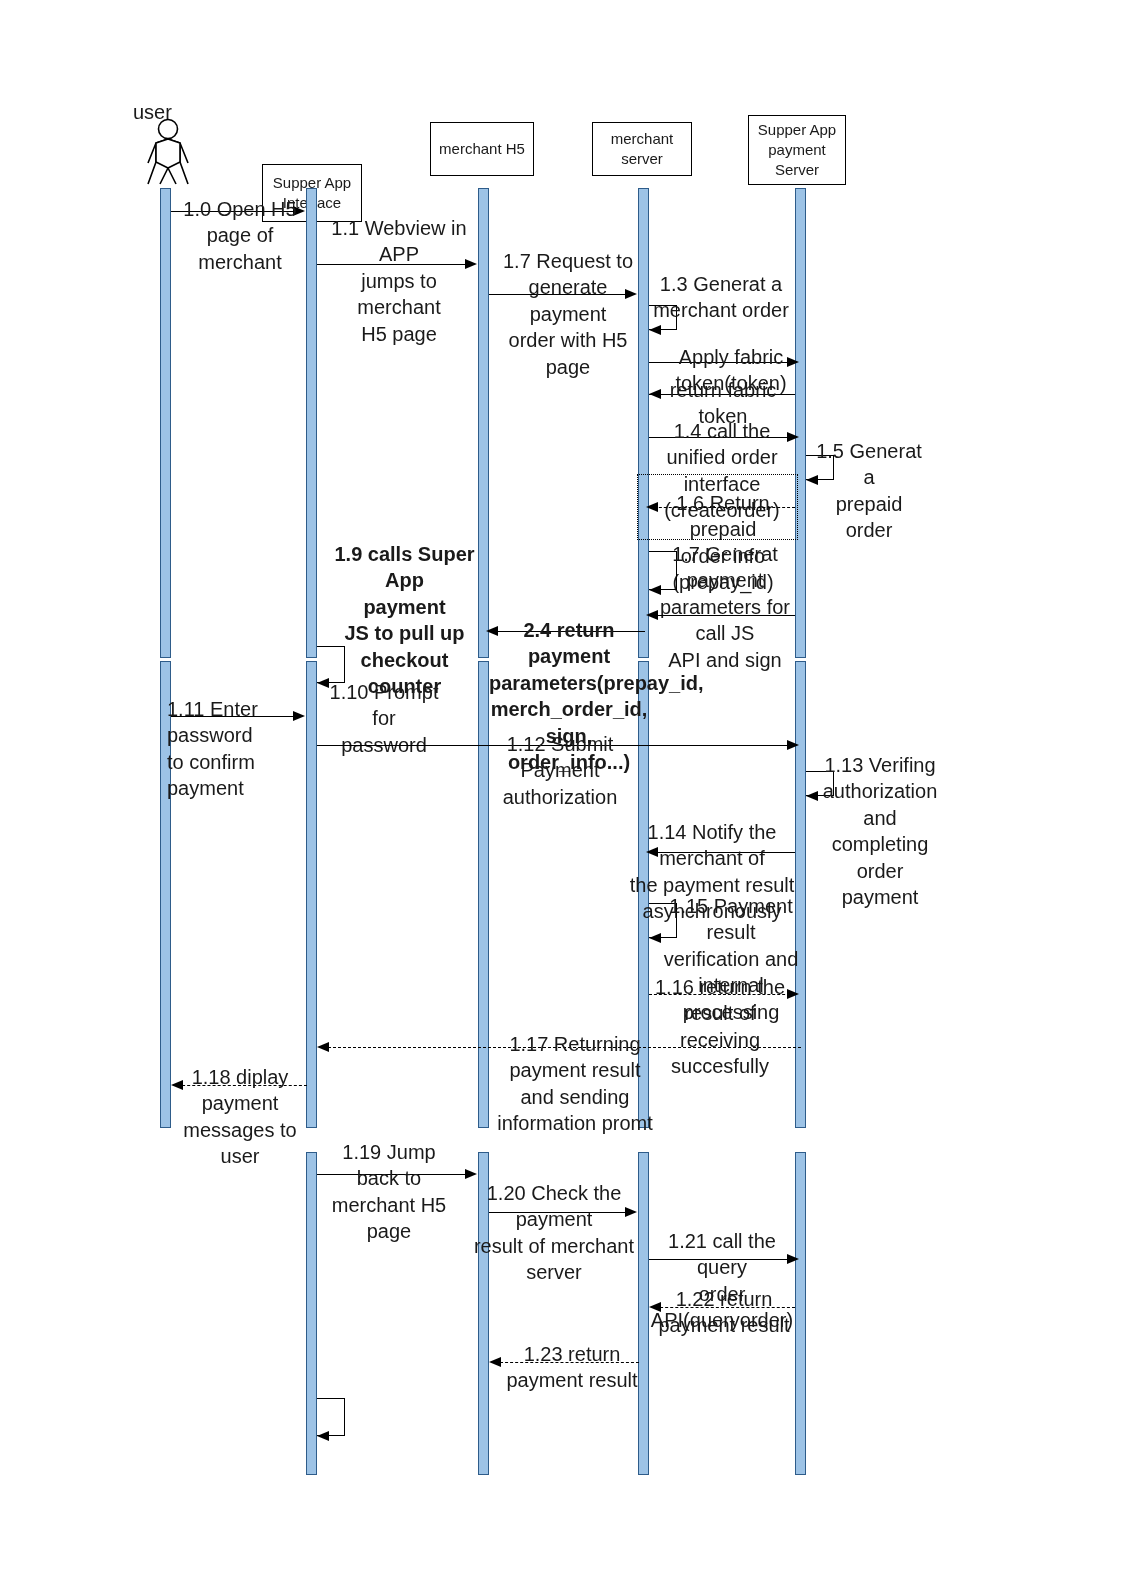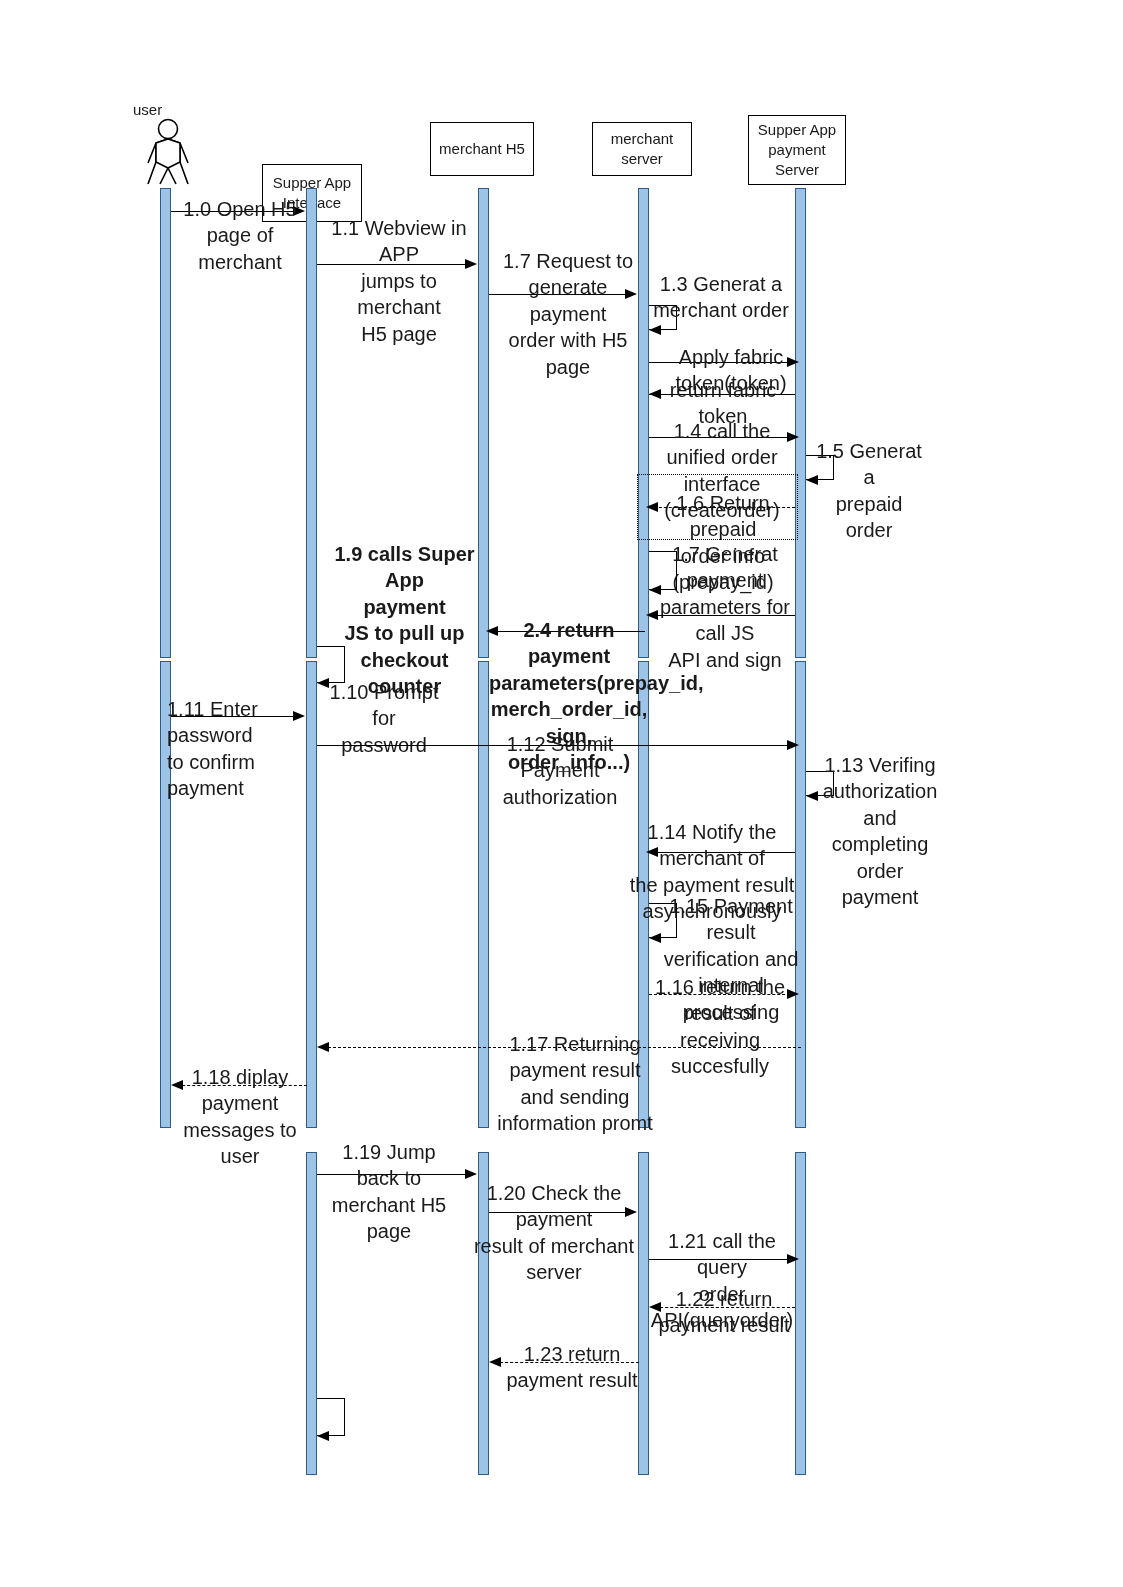--- a/index.html
+++ b/index.html
@@ -7,21 +7,21 @@
     width:1123px;height:1587px;
     background:#ffffff;
     font-family:"Liberation Sans", sans-serif;
     color:#1a1a1a;
     overflow:hidden;
   }
   #canvas{position:relative;width:1123px;height:1587px;}
 
   
   .actor-label{
-    position:absolute;font-size:15px;color:#1a1a1a;white-space:nowrap;
+    position:absolute;font-size:20px;color:#1a1a1a;white-space:nowrap;
   }
   .pbox{
     position:absolute;border:1.3px solid #000;background:#fff;
     display:flex;align-items:center;justify-content:center;text-align:center;
     font-size:15px;line-height:1.35;color:#1a1a1a;box-sizing:border-box;
     padding:2px 4px;
   }
 
   
   .bar{

